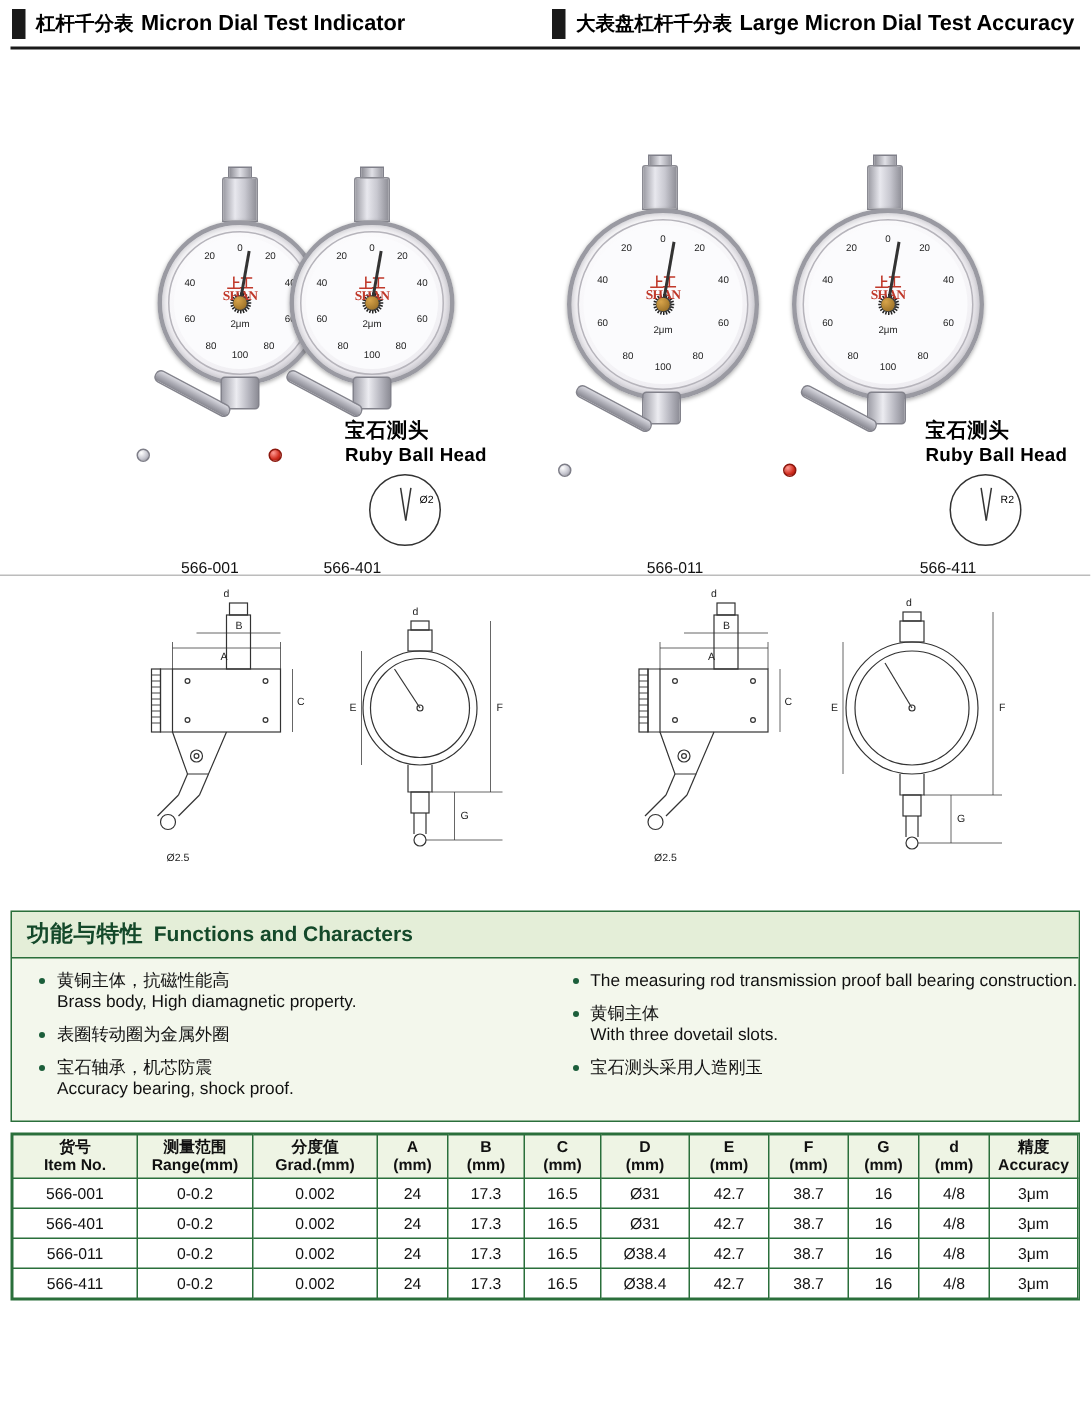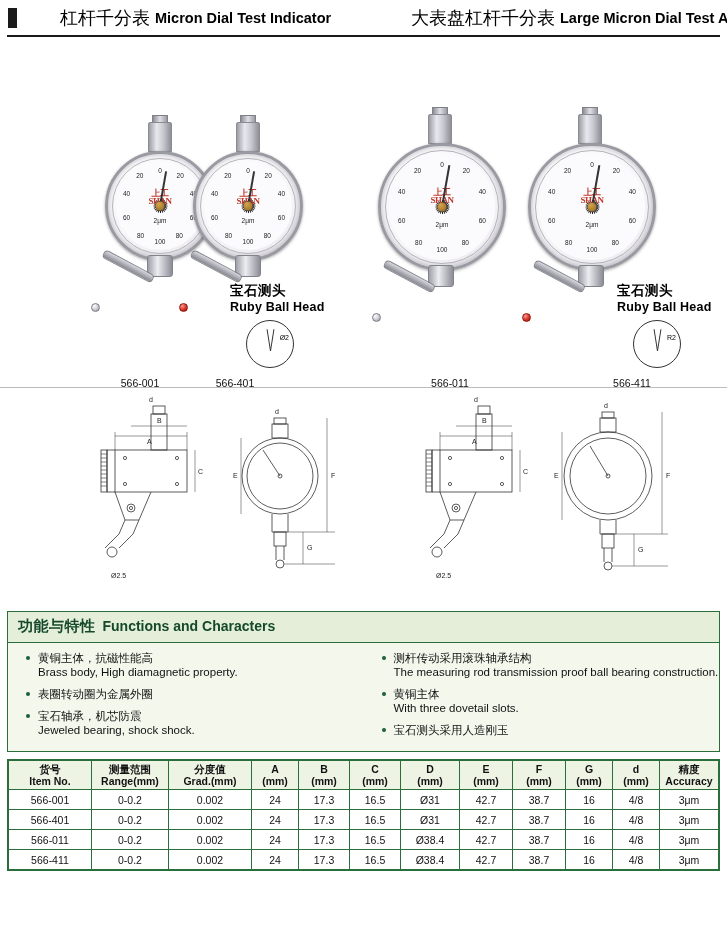--- a/index.html
+++ b/index.html
@@ -34,25 +34,24 @@
   }
   .title-block.left { width: 360px; padding-left: 8px; }
   .title-block.right { width: 367px; padding-left: 8px; }
   .title-bar {
     width: 9px;
     height: 20px;
     background: #1a1a1a;
     margin-right: 7px;
   }
   .title-cn {
-    font-size: 18px;
-    font-weight: normal;
+    font-size: 13px;
+    font-weight: bold;
     letter-spacing: 0px;
     white-space: nowrap;
-    margin-left: 36px;
   }
   .title-en {
     font-size: 14.5px;
     font-weight: bold;
     margin-left: 5px;
     white-space: nowrap;
   }
   .header-rule {
     width: 713px;
     margin: 5px auto 0 auto;
@@ -1902,26 +1901,25 @@
       <div class="feat-col">
         <div class="feat">
           <div class="cn">黄铜主体，抗磁性能高</div>
           <div class="en">Brass body, High diamagnetic property.</div>
         </div>
         <div class="feat">
           <div class="cn">表圈转动圈为金属外圈</div>
         </div>
         <div class="feat">
           <div class="cn">宝石轴承，机芯防震</div>
-          <div class="en">Jeweled bearing, shock shock.</div>
+          <div class="en">Accuracy bearing, shock proof.</div>
         </div>
       </div>
       <div class="feat-col">
         <div class="feat">
-          <div class="cn">测杆传动采用滚珠轴承结构</div>
           <div class="en">The measuring rod transmission proof ball bearing construction.</div>
         </div>
         <div class="feat">
           <div class="cn">黄铜主体</div>
           <div class="en">With three dovetail slots.</div>
         </div>
         <div class="feat">
           <div class="cn">宝石测头采用人造刚玉</div>
         </div>
       </div>

